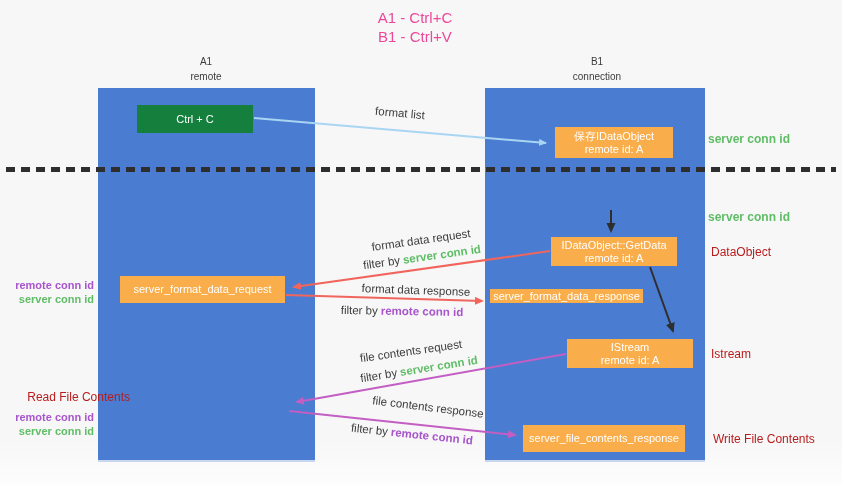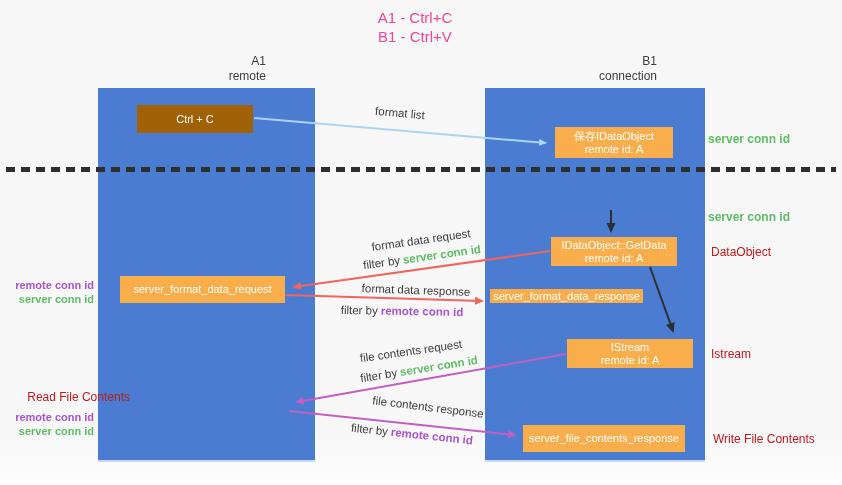--- a/index.html
+++ b/index.html
@@ -10,22 +10,22 @@
     overflow:hidden;
   }
   .canvas{position:relative;width:842px;height:485px;}
 
   .title{
     position:absolute;left:320px;top:8px;width:190px;
     text-align:center;font-size:15px;line-height:19px;color:#ec4899;
   }
 
   .lane-header{
-    position:absolute;top:54px;width:120px;text-align:right;
-    font-size:12px;line-height:15px;color:#3c3c3c;
+    position:absolute;top:54px;width:120px;text-align:center;
+    font-size:10px;line-height:15px;color:#3c3c3c;
   }
   .lane-header.left{left:146px;}
   .lane-header.right{left:537px;}
 
   .lane{
     position:absolute;top:88px;height:372px;
     background:#4a7dd2;border-bottom:2px solid #c8d6f0;
   }
   .lane.left{left:98px;width:217px;}
   .lane.right{left:485px;width:220px;}
@@ -34,21 +34,21 @@
     position:absolute;left:6px;top:167px;width:830px;height:5px;
     background:repeating-linear-gradient(90deg,#2e2e2e 0 9px,transparent 9px 15px);
   }
 
   .arrows{position:absolute;left:0;top:0;width:842px;height:485px;pointer-events:none;}
 
   .node{
     position:absolute;display:flex;align-items:center;justify-content:center;
     text-align:center;color:#ffffff;font-size:11px;line-height:13px;
   }
-  .node.green{background:#a16207;}
+  .node.green{background:#15803d;}
   .node.orange{background:#f9ad4b;}
 
   .n-ctrl-c{left:137px;top:105px;width:116px;height:28px;}
   .n-save{left:555px;top:127px;width:118px;height:31px;}
   .n-ctrl-v{left:553px;top:179px;width:117px;height:29px;}
   .n-getdata{left:551px;top:237px;width:126px;height:29px;}
   .n-fmt-req{left:120px;top:276px;width:165px;height:27px;}
   .n-fmt-resp{left:490px;top:289px;width:153px;height:14px;}
   .n-istream{left:567px;top:339px;width:126px;height:29px;}
   .n-file-req{left:128px;top:393px;width:160px;height:26px;}

